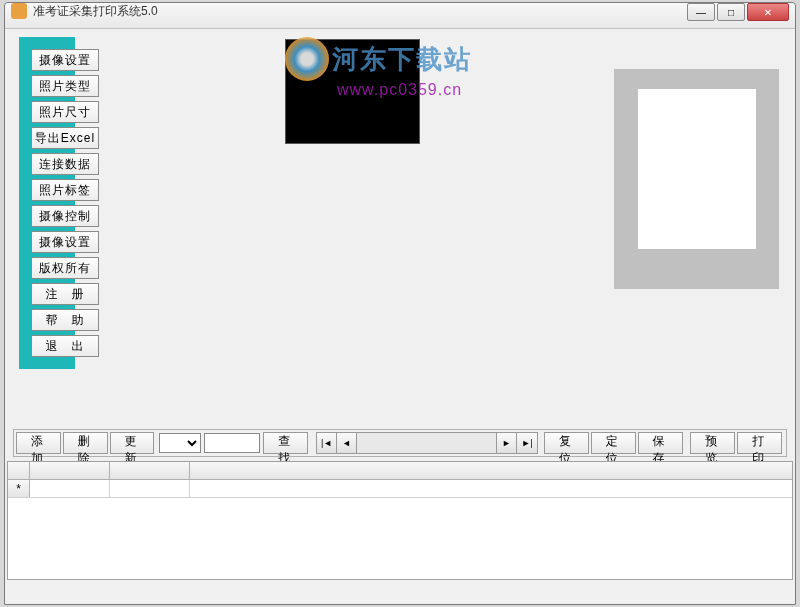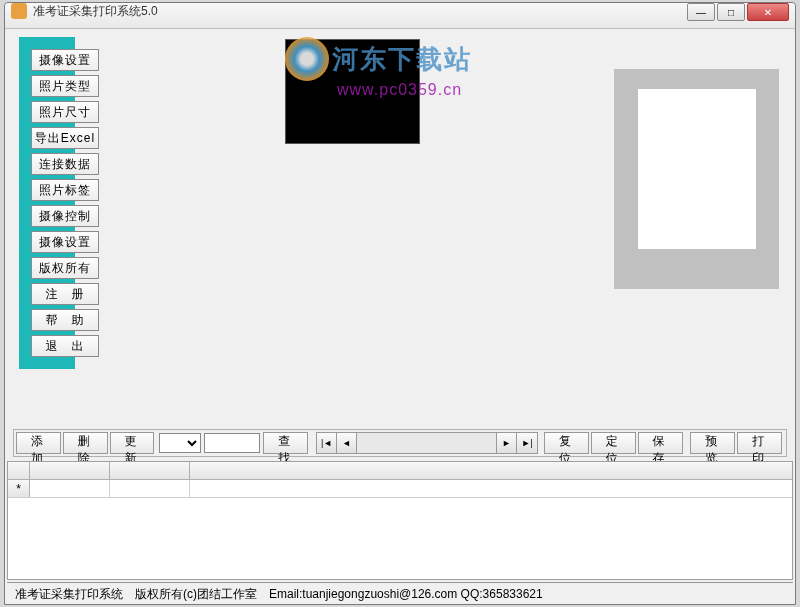--- a/index.html
+++ b/index.html
@@ -121,18 +121,15 @@
         <div class="cell" style="width:80px"></div>
         <div class="cell" style="width:80px"></div>
       </div>
       <div class="grid-row">
         <div class="rowhead">*</div>
         <div class="cell" style="width:80px"></div>
         <div class="cell" style="width:80px"></div>
       </div>
     </div>
 
-    <div class="statusbar">
-      <span>准考证采集打印系统　版权所有(c)团结工作室　Email:tuanjiegongzuoshi@126.com QQ:365833621</span>
-    </div>
 
   </div>
 </div>
 
 </body></html>

